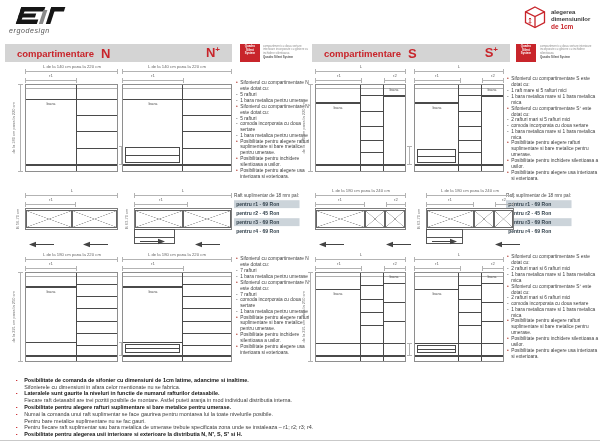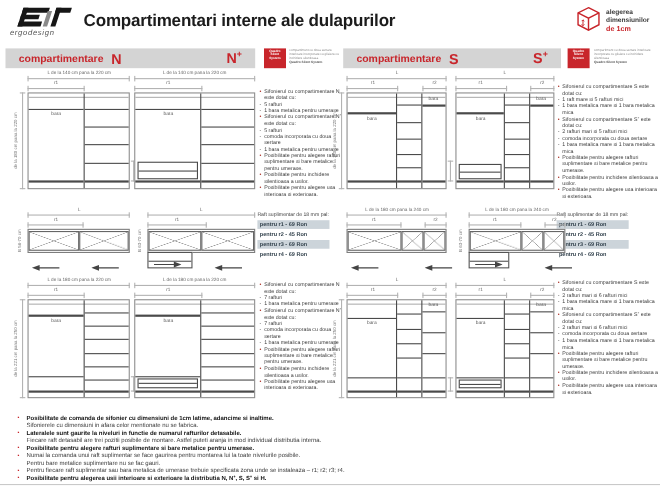--- a/index.html
+++ b/index.html
@@ -110,21 +110,20 @@
           <rect x="6" y="8.5" width="17" height="4" fill="#161616"></rect>
           <rect x="29" y="5" width="4" height="14" fill="#8a8a8a"></rect>
           <rect x="36" y="2" width="4.5" height="17" fill="#161616"></rect>
           <rect x="36" y="2" width="14" height="4.5" fill="#161616"></rect>
         </g>
       </svg>
     </span>
     <div class="logo-text">ergodesign</div>
   </div>
 
-  <div class="title">Compartimentari interne ale dulapurilor</div>
 
   <div class="cube">
     <svg width="24" height="27" viewBox="0 0 24 27">
       <g fill="none" stroke="#c8252b" stroke-width="1.3">
         <path d="M12 2 L21.5 6.8 L21.5 17.5 L12 22.5 L2.5 17.5 L2.5 6.8 Z"></path>
         <path d="M2.5 6.8 L12 11.5 L21.5 6.8 M12 11.5 L12 22.5"></path>
       </g>
       <g stroke="#c8252b" stroke-width="0.9">
         <path d="M7 13.2 L7 18.2 M5.8 14.2 L7 13 L8.2 14.2 M5.8 17.2 L7 18.4 L8.2 17.2" fill="none"></path>
       </g>

